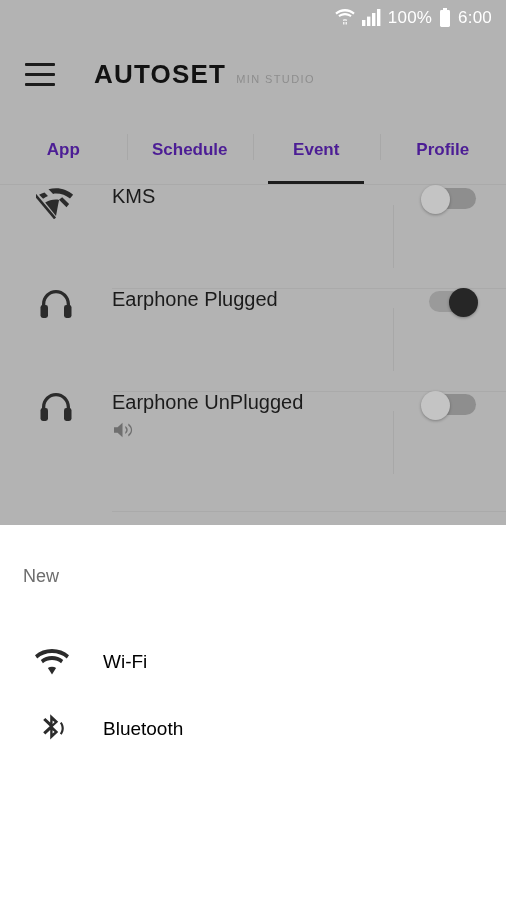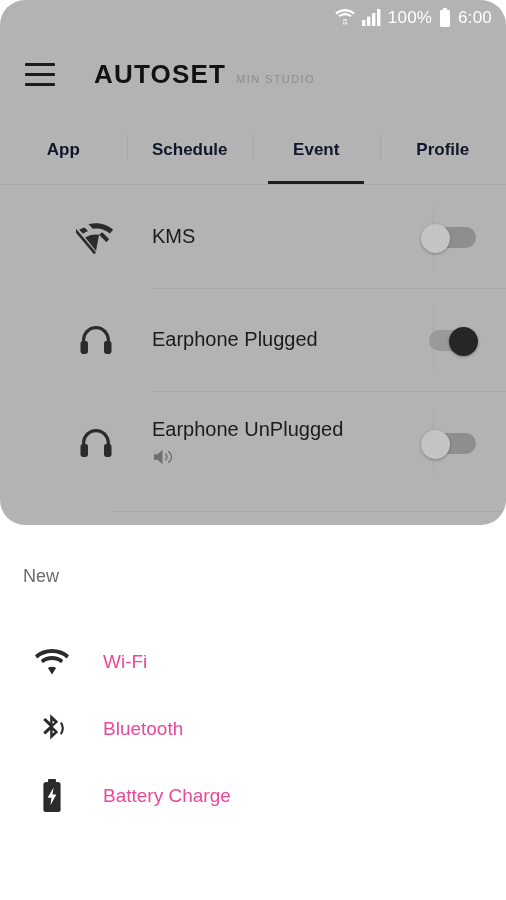--- a/index.html
+++ b/index.html
@@ -14,21 +14,20 @@
     background: #ffffff;
   }
 
   
   #app-backdrop {
     position: absolute;
     left: 0; top: 0;
     width: 506px; height: 525px;
     background: #b3b3b3;
     overflow: hidden;
-    border-radius: 25px;
   }
 
   
   #status-bar {
     position: absolute;
     left: 0; top: 0;
     width: 506px; height: 34px;
     display: flex;
     align-items: center;
     justify-content: flex-end;
@@ -94,21 +93,21 @@
     display: flex;
   }
   .tab {
     flex: 1 1 0;
     position: relative;
     display: flex;
     align-items: center;
     justify-content: center;
     font-size: 17px;
     font-weight: bold;
-    color: #0f172a;
+    color: #4c1d95;
   }
   .tab + .tab::before {
     content: "";
     position: absolute;
     left: 0; top: 20px;
     width: 1px; height: 26px;
     background: #a8a8a8;
   }
   .tab.active::after {
     content: "";
@@ -128,22 +127,21 @@
   
   #event-list {
     position: absolute;
     left: 0; top: 185px;
     width: 506px;
   }
   .event-row {
     position: relative;
     height: 103px;
     display: flex;
-    align-items: center;
-    margin-left: 40px;
+    align-items: flex-start;
   }
   .event-row + .event-row::before {
     content: "";
     position: absolute;
     left: 112px; right: 0; top: 0;
     height: 1px;
     background: #aaaaaa;
   }
   .event-row .ev-icon {
     width: 112px;
@@ -233,21 +231,21 @@
     align-items: center;
   }
   .sheet-item .si-icon {
     flex: 0 0 103px;
     display: flex;
     align-items: center;
     justify-content: center;
   }
   .sheet-item .si-label {
     font-size: 19px;
-    color: #ec4899;
+    color: #000000;
   }
   svg { display: block; }
 </style>
 </head>
 <body>
 
 <div id="screen">
 
   <div id="app-backdrop">
 
@@ -401,27 +399,17 @@
         <span class="si-icon">
           <svg width="32" height="32" viewBox="0 0 32 32">
             <path d="M14.2 1.2l8 7.6-5.4 5 5.4 5.1-8 7.6V16.9l-4.9 4.6-2.1-2.2 6.5-6.1-6.5-6.1 2.1-2.2 4.9 4.6V1.2zm2.9 6.9l-.5-.5v3.4l2-1.9-1.5-1zm-.5 9.1v3.4l.5-.5 1.5-1-2-1.9z" fill="#2b2b2b"></path>
             <path d="M25.6 8.9c1.4 1.8 2.2 4 2.2 6.4s-.8 4.6-2.2 6.4l-1.7-1.3c1.1-1.4 1.7-3.2 1.7-5.1s-.6-3.7-1.7-5.1l1.7-1.3z" fill="#2b2b2b"></path>
           </svg>
         </span>
         <span class="si-label">Bluetooth</span>
       </div>
 
 
-      <div class="sheet-item">
-        <span class="si-icon">
-          <svg width="22" height="34" viewBox="0 0 22 34">
-            <rect x="7" y="0" width="8" height="3.6" rx="1" fill="#2b2b2b"></rect>
-            <rect x="2.4" y="3" width="17.2" height="30" rx="2.6" fill="#2b2b2b"></rect>
-            <path d="M12.6 8.5l-6 10.2h3.9l-1.1 7.5 6-10.6h-3.9z" fill="#ffffff"></path>
-          </svg>
-        </span>
-        <span class="si-label">Battery Charge</span>
-      </div>
 
     </div>
   </div>
 
 </div>
 
 </body></html>

